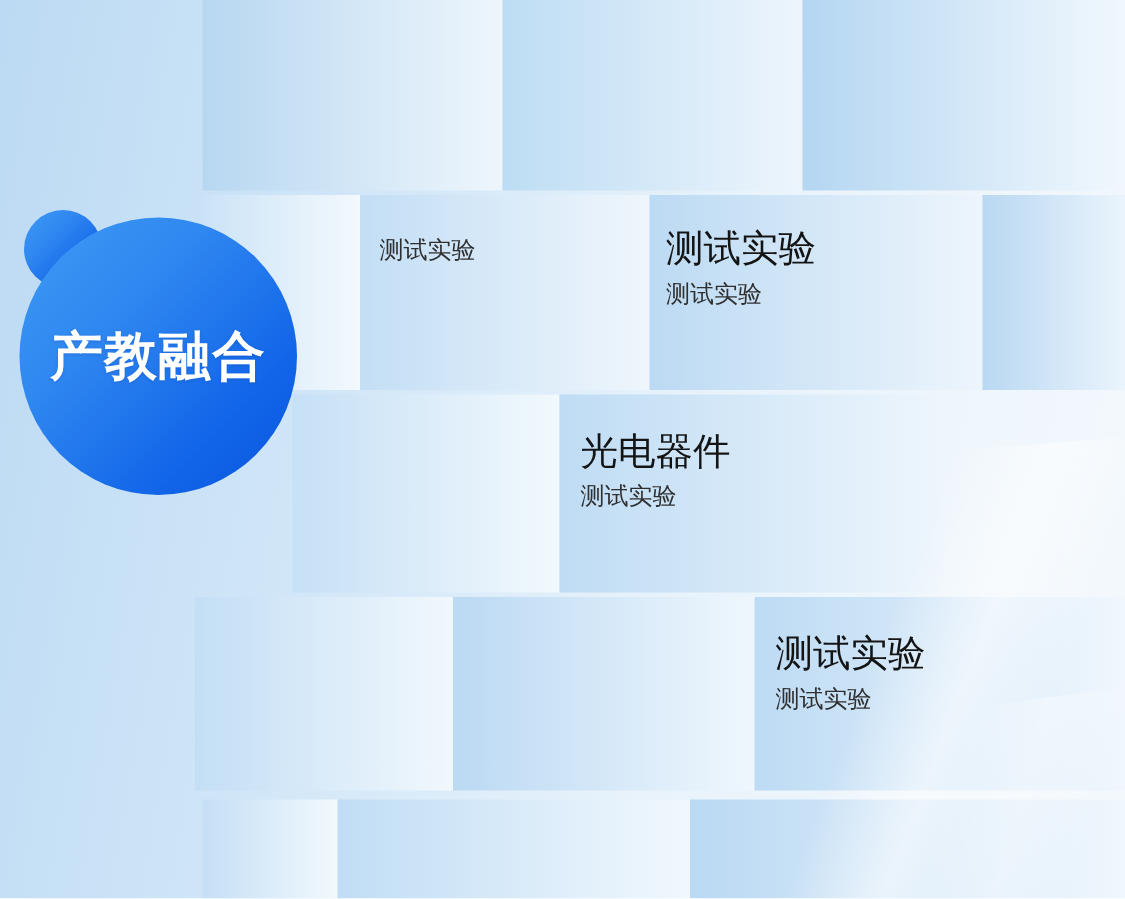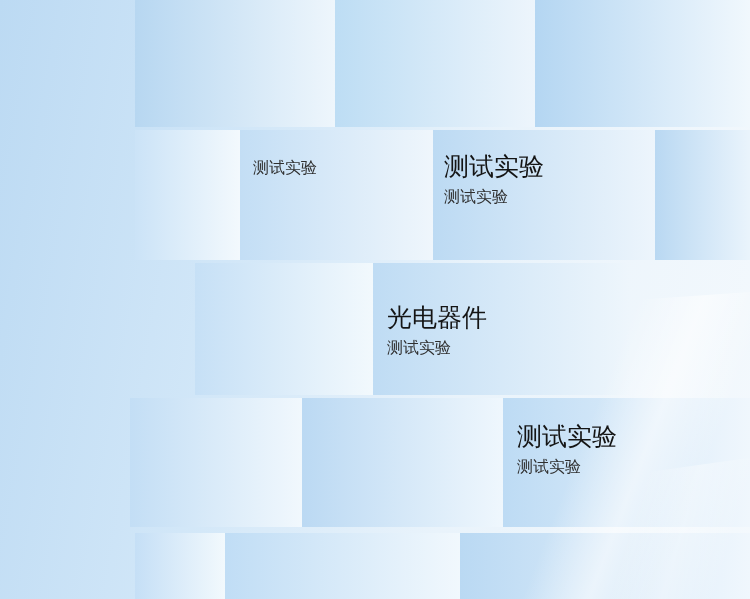--- a/index.html
+++ b/index.html
@@ -96,30 +96,35 @@
       <div class="tile" style="left: 302px; top: 398px; width: 201px; height: 129px; --c1: #bbd9f3; --c2: #eff7fd;"></div>
       <div class="tile" style="left: 503px; top: 398px; width: 247px; height: 129px; --c1: #bddbf4; --c2: #f0f7fd;"></div>
       <div class="tile" style="left: 135px; top: 533px; width: 90px; height: 66px; --c1: #c5dff6; --c2: #f2f9fd;"></div>
       <div class="tile" style="left: 225px; top: 533px; width: 235px; height: 66px; --c1: #c0ddf5; --c2: #f1f8fd;"></div>
       <div class="tile" style="left: 460px; top: 533px; width: 290px; height: 66px; --c1: #bad9f3; --c2: #f0f7fd;"></div>
     </div>
 
   <div class="sheen a"></div>
   <div class="sheen b"></div>
 
+  <div id="badge-wrap">
+    <div id="badge-small" class="badge-circle"></div>
+    <div id="badge-main" class="badge-circle"></div>
+    <div id="badge-text">产教融合</div>
+  </div>
 
   <div id="labels">
       <div class="label" style="left: 253px; top: 152px;">
         <div class="sub">测试实验</div>
       </div>
       <div class="label" style="left: 444px; top: 152px;">
         <div class="title">测试实验</div>
         <div class="sub">测试实验</div>
       </div>
-      <div class="label" style="left: 387px; top: 287px; margin-top: 16px;">
+      <div class="label" style="left: 387px; top: 287px;">
         <div class="title">光电器件</div>
         <div class="sub">测试实验</div>
       </div>
       <div class="label" style="left: 517px; top: 422px;">
         <div class="title">测试实验</div>
         <div class="sub">测试实验</div>
       </div>
     </div>
 
 </div>

